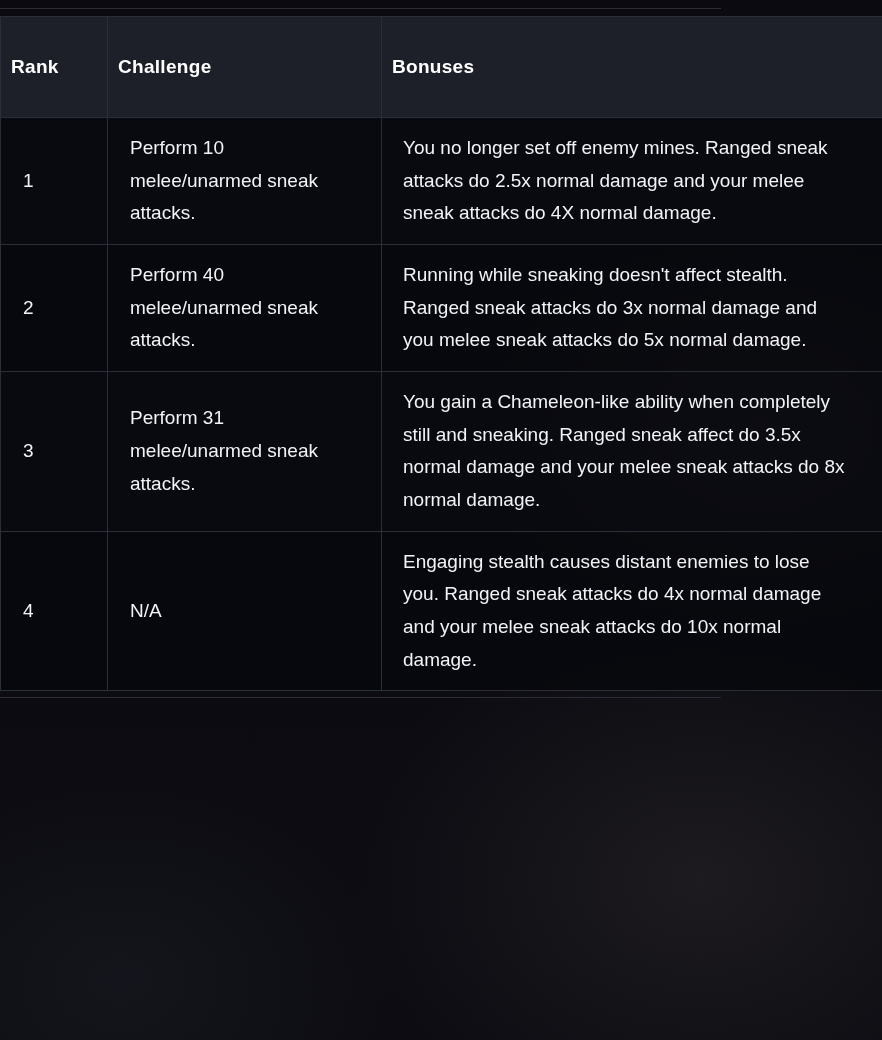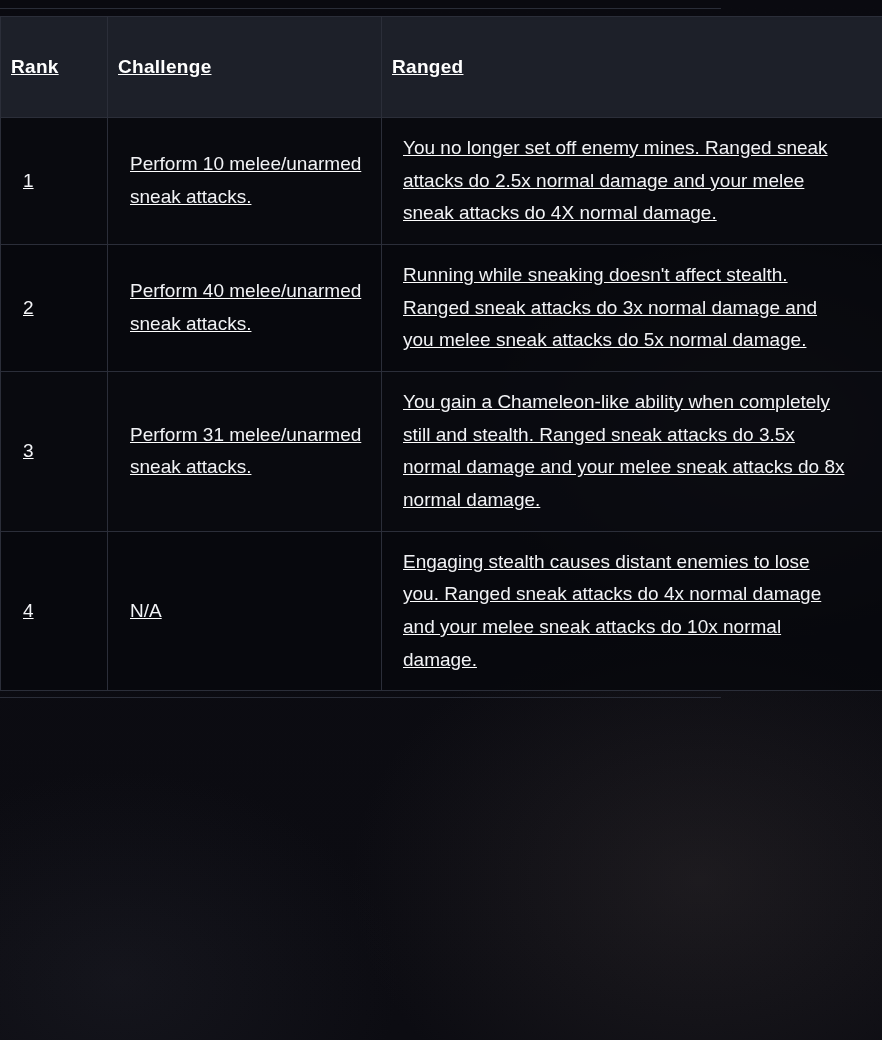--- a/index.html
+++ b/index.html
@@ -26,21 +26,20 @@
       linear-gradient(180deg, #0a0a10 0%, #0b0b11 40%, #0c0c12 100%);
     z-index: 0;
   }
   .page {
     position: relative;
     z-index: 1;
     width: 721px;
     height: 1040px;
     box-sizing: border-box;
     padding: 8px 0 0 0;
-    text-decoration: underline;
   }
   .top-rule {
     height: 1px;
     background: #2a2d38;
     margin: 0 0 7px 0;
   }
   table.challenge-table {
     width: 882px;
     border-collapse: collapse;
     table-layout: fixed;
@@ -71,21 +70,20 @@
     line-height: 1.72;
     color: #f2f3f6;
     padding: 14px 20px;
   }
   tbody td.cell-rank {
     padding-left: 22px;
     font-size: 19px;
   }
   tbody td.cell-challenge {
     padding-left: 22px;
-    padding-right: 16px;
   }
   tbody td.cell-bonuses {
     padding-left: 21px;
     padding-right: 34px;
   }
   tbody tr:nth-child(odd) td { background: rgba(9,10,16,0.90); }
   tbody tr:nth-child(even) td { background: rgba(7,8,13,0.86); }
   .bottom-rule {
     height: 1px;
     background: #2a2d38;
@@ -103,38 +101,38 @@
   <table class="challenge-table">
     <colgroup>
       <col class="col-rank">
       <col class="col-challenge">
       <col class="col-bonuses">
     </colgroup>
     <thead>
       <tr>
         <th>Rank</th>
         <th>Challenge</th>
-        <th>Ranged</th>
+        <th>Bonuses</th>
       </tr>
     </thead>
     <tbody>
       <tr>
         <td class="cell-rank">1</td>
         <td class="cell-challenge">Perform 10 melee/unarmed sneak attacks.</td>
         <td class="cell-bonuses">You no longer set off enemy mines. Ranged sneak attacks do 2.5x normal damage and your melee sneak attacks do 4X normal damage.</td>
       </tr>
       <tr>
         <td class="cell-rank">2</td>
         <td class="cell-challenge">Perform 40 melee/unarmed sneak attacks.</td>
         <td class="cell-bonuses">Running while sneaking doesn't affect stealth. Ranged sneak attacks do 3x normal damage and you melee sneak attacks do 5x normal damage.</td>
       </tr>
       <tr>
         <td class="cell-rank">3</td>
         <td class="cell-challenge">Perform 31 melee/unarmed sneak attacks.</td>
-        <td class="cell-bonuses">You gain a Chameleon-like ability when completely still and stealth. Ranged sneak attacks do 3.5x normal damage and your melee sneak attacks do 8x normal damage.</td>
+        <td class="cell-bonuses">You gain a Chameleon-like ability when completely still and sneaking. Ranged sneak affect do 3.5x normal damage and your melee sneak attacks do 8x normal damage.</td>
       </tr>
       <tr>
         <td class="cell-rank">4</td>
         <td class="cell-challenge">N/A</td>
         <td class="cell-bonuses">Engaging stealth causes distant enemies to lose you. Ranged sneak attacks do 4x normal damage and your melee sneak attacks do 10x normal damage.</td>
       </tr>
     </tbody>
   </table>
 
   <div class="bottom-rule"></div>

